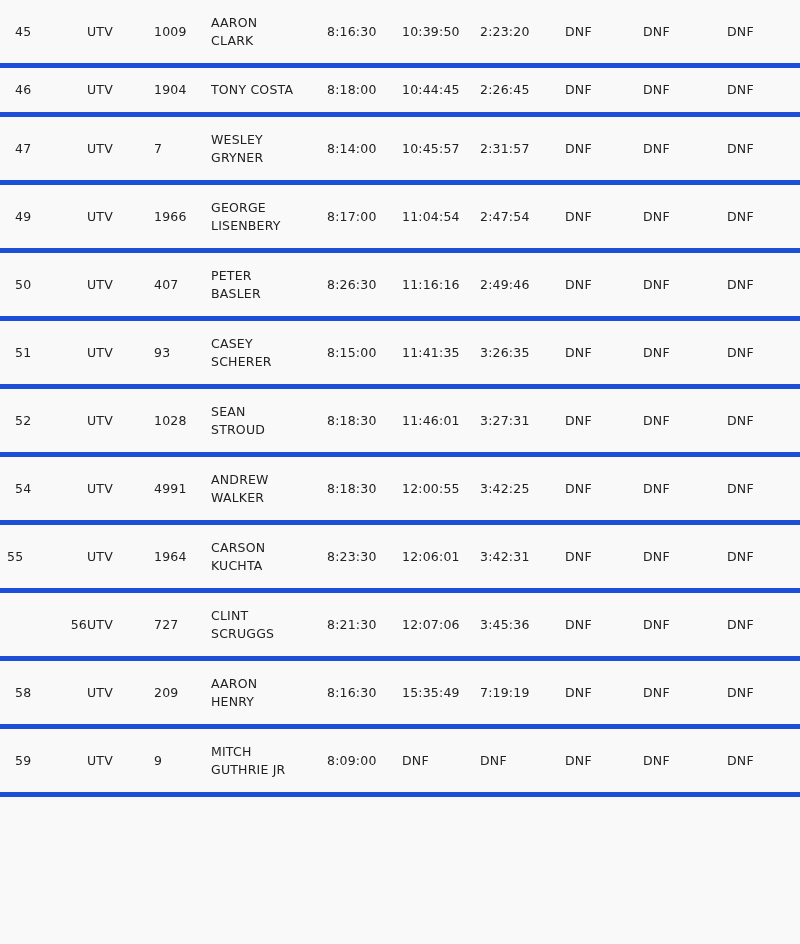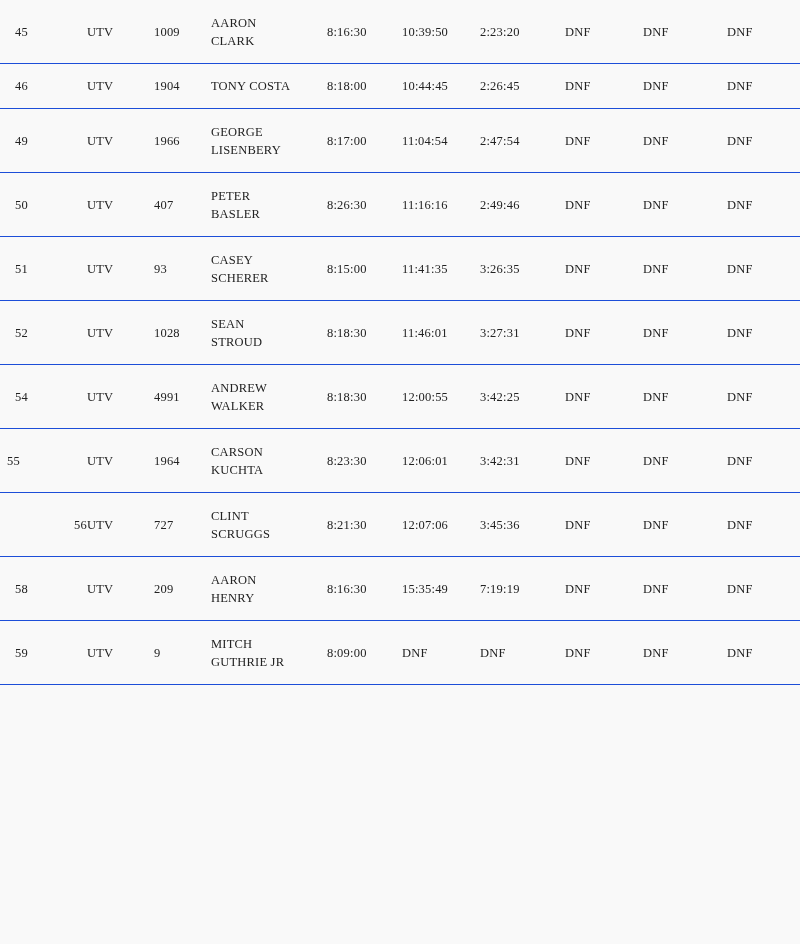--- a/index.html
+++ b/index.html
@@ -3,21 +3,21 @@
 <meta charset="utf-8">
 <style>
   html, body { margin: 0; padding: 0; }
   body {
     width: 800px; height: 944px; overflow: hidden;
     background: #f9f9f9;
     font-family: "DejaVu Sans", "Liberation Sans", sans-serif;
     color: #222222;
   }
   .results-table { width: 800px; border-collapse: collapse; table-layout: fixed; }
-  .results-table tr { border-bottom: 1px solid #1d4ed8; font-family: Liberation Serif, serif; }
+  .results-table tr { border-bottom: 5px solid #1d4ed8; }
   .results-table td {
     font-size: 12.5px; letter-spacing: 0.2px;
     padding: 0; vertical-align: middle; line-height: 18px;
   }
   .row-tall td { height: 63px; }
   .row-short td { height: 44px; }
   .name-line { display: block; }
 </style>
 </head>
 <body>
@@ -59,20 +59,35 @@
           <span class="name-line">TONY COSTA</span>
         </td>
         <td>8:18:00</td>
         <td>10:44:45</td>
         <td>2:26:45</td>
         <td>DNF</td>
         <td>DNF</td>
         <td>DNF</td>
       </tr>
       <tr class="row-tall">
+        <td style="padding-left: 15px;">47</td>
+        <td>UTV</td>
+        <td>7</td>
+        <td>
+          <span class="name-line">WESLEY</span>
+          <span class="name-line">GRYNER</span>
+        </td>
+        <td>8:14:00</td>
+        <td>10:45:57</td>
+        <td>2:31:57</td>
+        <td>DNF</td>
+        <td>DNF</td>
+        <td>DNF</td>
+      </tr>
+      <tr class="row-tall">
         <td style="padding-left: 15px;">49</td>
         <td>UTV</td>
         <td>1966</td>
         <td>
           <span class="name-line">GEORGE</span>
           <span class="name-line">LISENBERY</span>
         </td>
         <td>8:17:00</td>
         <td>11:04:54</td>
         <td>2:47:54</td>

